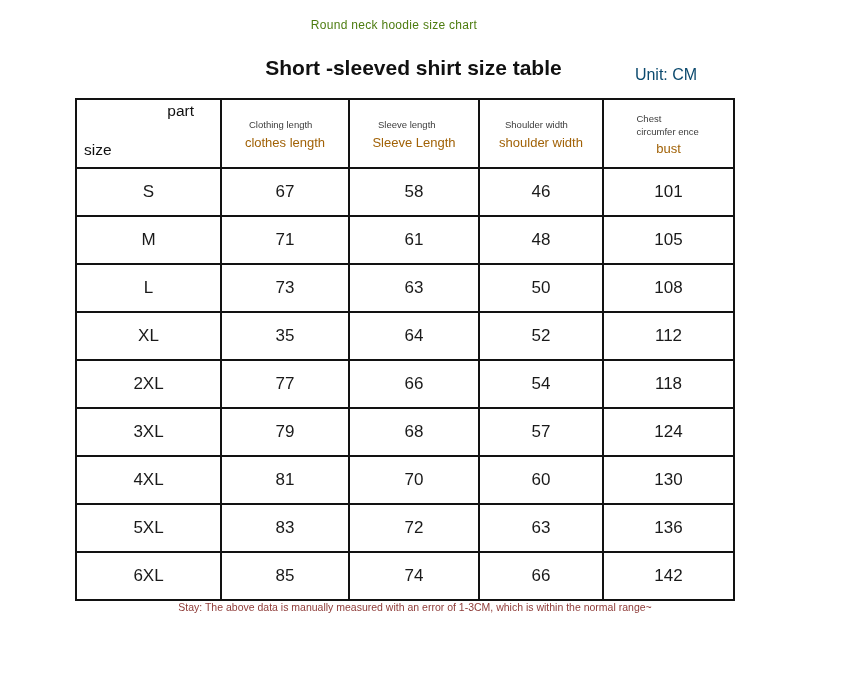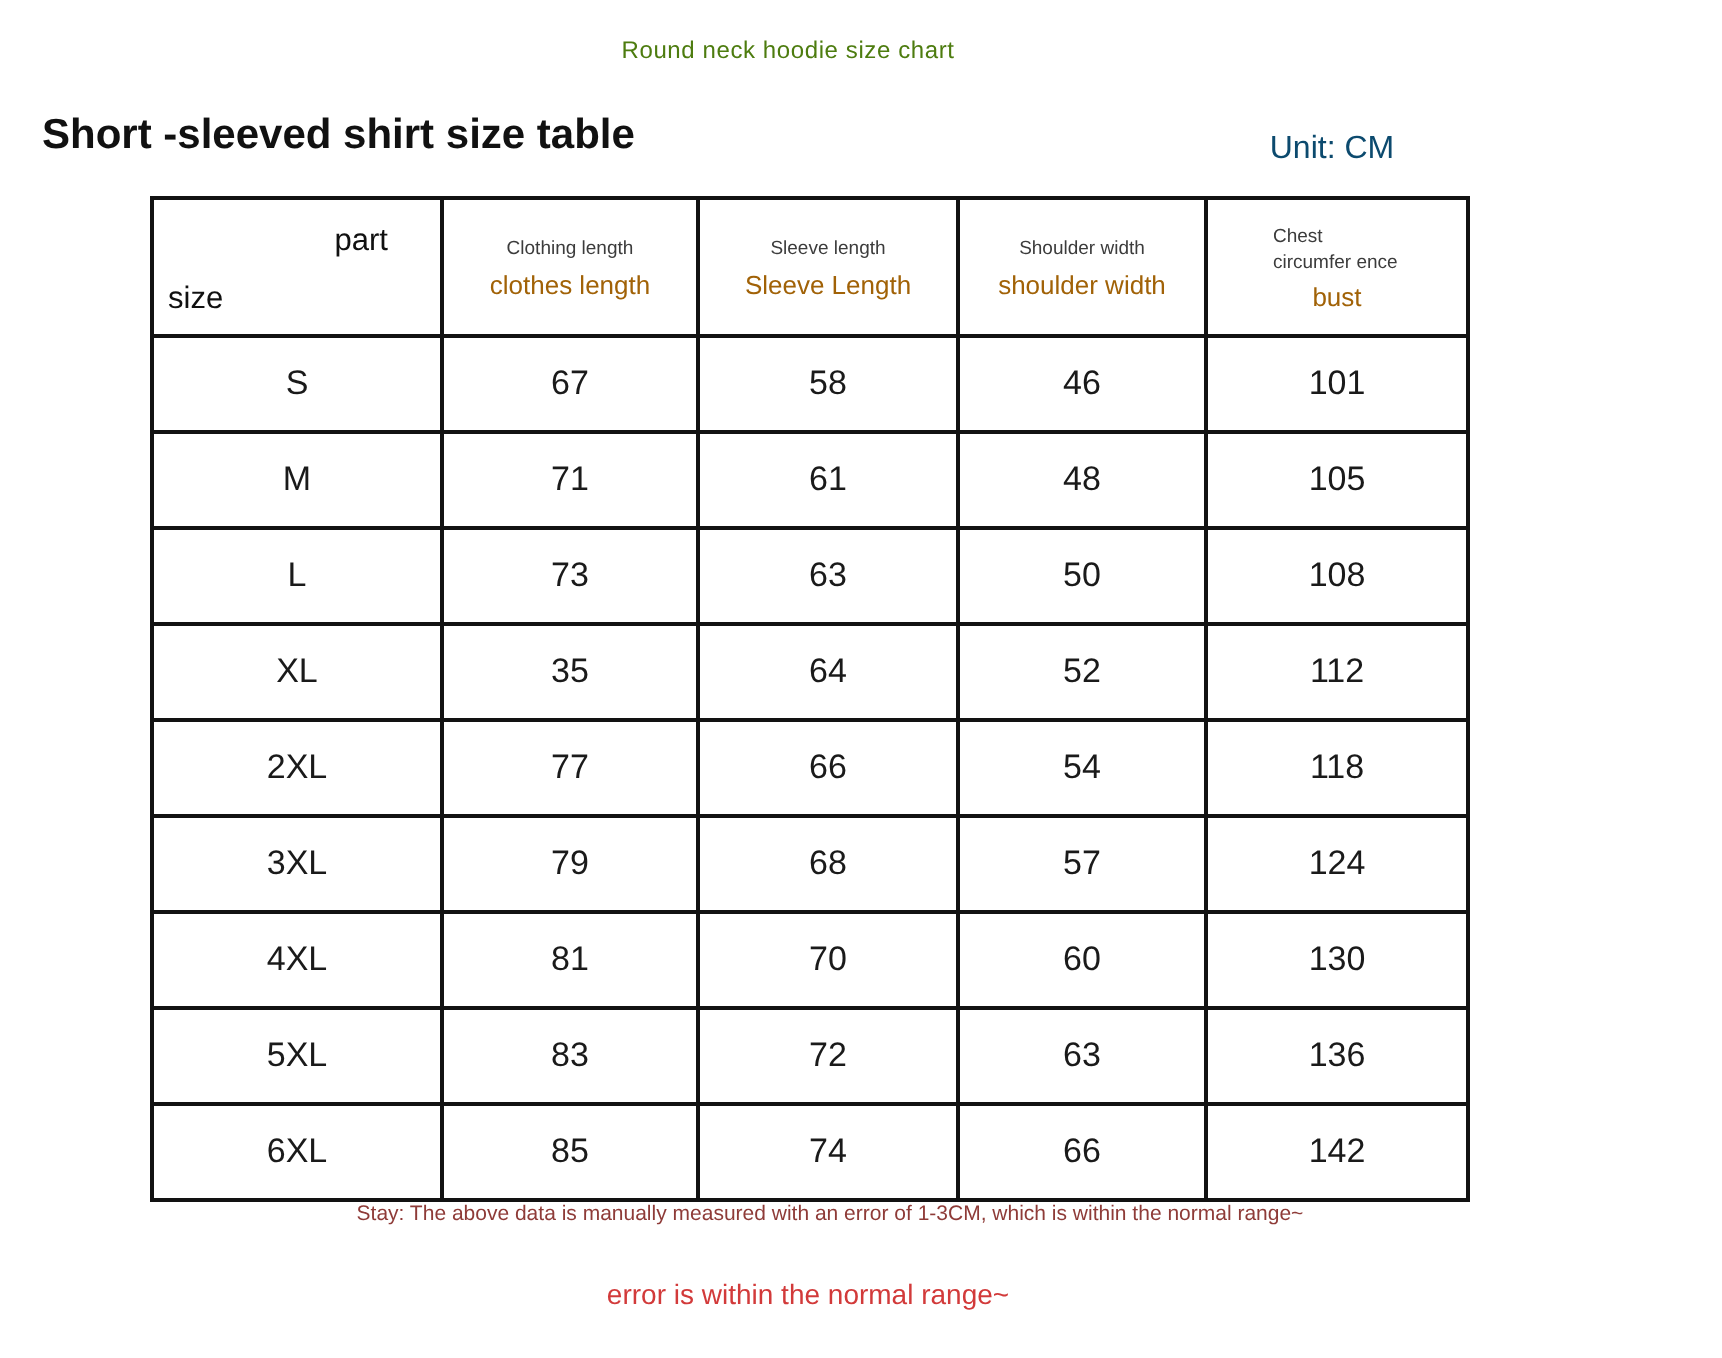--- a/index.html
+++ b/index.html
@@ -17,20 +17,21 @@
     position: absolute;
     top: 18px; left: 0; width: 788px;
     text-align: center;
     font-size: 12px;
     letter-spacing: 0.3px;
     color: #4d7c0f;
   }
   .main-title {
     position: absolute;
     top: 56px; left: 0; width: 806px;
+    text-align: center;
     font-size: 21px;
     font-weight: bold;
     color: #111;
     padding-left: 21px;
   }
   .unit-label {
     position: absolute;
     top: 66px; left: 620px; width: 92px;
     text-align: center;
     font-size: 16px;
@@ -56,37 +57,37 @@
   .size-table col.c1 { width: 128px; }
   .size-table col.c2 { width: 130px; }
   .size-table col.c3 { width: 124px; }
   .size-table col.c4 { width: 131px; }
 
   .size-table tr.header-row th { height: 69px; }
   .size-table tr.data-row td { height: 48px; font-size: 17px; }
 
   th.corner-cell { position: relative; }
   .corner-part {
-    position: absolute; top: 12px; right: 26px;
+    position: absolute; top: 2px; right: 26px;
     font-size: 15.5px; color: #111;
   }
   .corner-size {
     position: absolute; bottom: 8px; left: 7px;
     font-size: 15.5px; color: #111; margin-top: 40px;
   }
 
   .col-head { padding: 4px 2px; }
   .col-sub {
     display: block;
     margin: 2px auto 3px auto;
     width: 72px;
     font-size: 9.5px;
     line-height: 1.3;
     color: #3c3c3c;
-    text-align: center;
+    text-align: left;
   }
   .col-sub.left-align { text-align: left; width: 64px; }
   .col-main {
     display: block;
     font-size: 13px;
     color: #a16207;
   }
 
   
   .stay-note {
@@ -206,14 +207,13 @@
     <td>85</td>
     <td>74</td>
     <td>66</td>
     <td>142</td>
   </tr>
 </tbody>
   </table>
 
 <div class="stay-note">Stay: The above data is manually measured with an error of 1-3CM, which is within the normal range~</div>
 <div class="living-note">
-  <div>error is within the normal range~</div>
 </div>
 
 </body></html>

